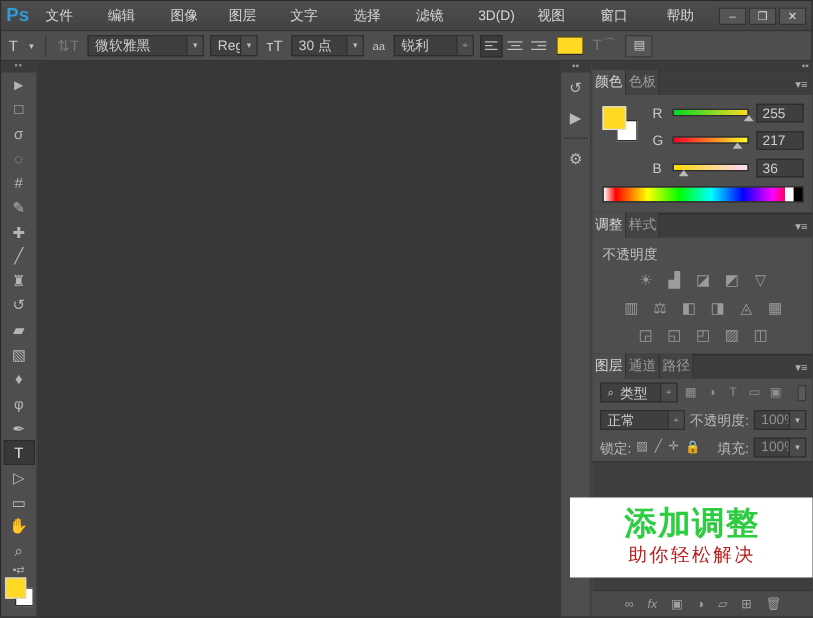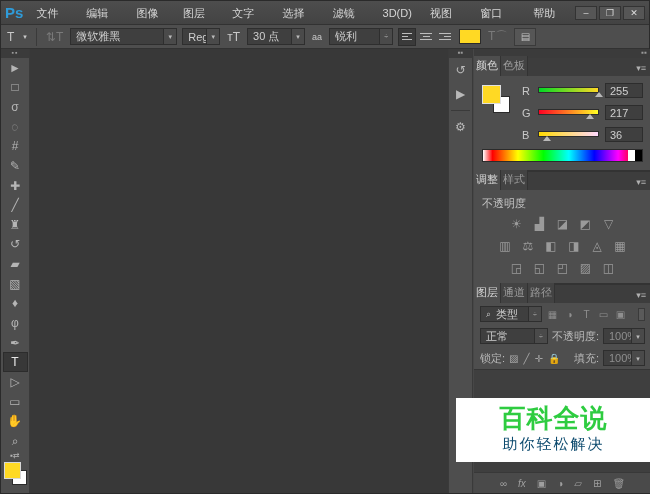--- a/index.html
+++ b/index.html
@@ -127,21 +127,21 @@
       <div class="win-btn">❐</div>
       <div class="win-btn">✕</div>
     </div>
   </div>
 
   <div class="optionsbar">
     <span class="opt-icon">T</span>
     <span class="opt-icon" style="font-size:7px">▾</span>
     <div class="opt-sep"></div>
     <span class="opt-icon dim">⇅T</span>
-    <div class="dropdown" style="width:107px">
+    <div class="dropdown" style="width:93px">
       <span class="dd-val" style="flex:1">微软雅黑</span>
       <span class="dd-btn">▾</span>
     </div>
     <div class="dropdown" style="width:38px">
       <span class="dd-val" style="flex:1">Regular</span>
       <span class="dd-btn">▾</span>
     </div>
     <span class="opt-icon">тT</span>
     <div class="dropdown" style="width:58px">
       <span class="dd-val" style="flex:1">30 点</span>
@@ -386,17 +386,17 @@
         <span>▣</span>
         <span>◑</span>
         <span>▱</span>
         <span>⊞</span>
         <span>🗑</span>
       </div>
     </div>
   </div>
 
   <div class="watermark">
-    <div class="wm-title" style="color: rgb(46, 204, 64);">百科全说</div>
-    <div class="wm-sub" style="color: #0c4a6e;">助你轻松解决</div>
+    <div class="wm-title" style="color: rgb(46, 204, 64);">添加调整</div>
+    <div class="wm-sub" style="color: #b91c1c;">助你轻松解决</div>
   </div>
 
 </div>
 
 </body></html>

